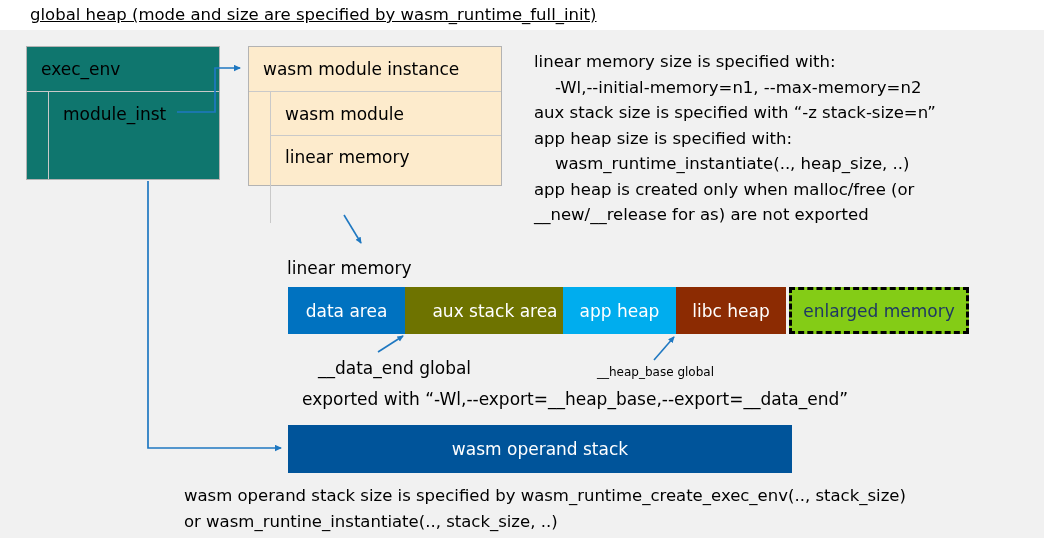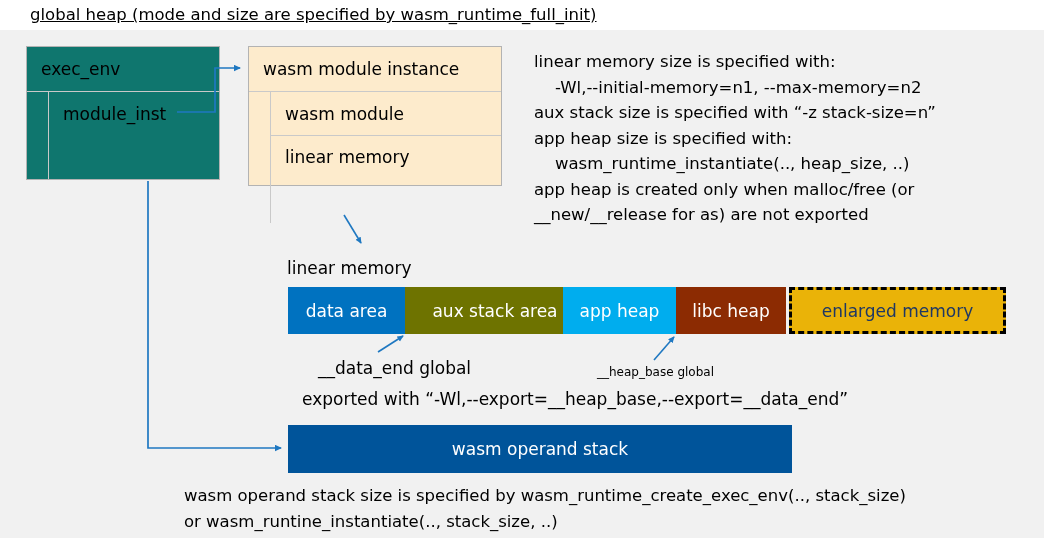--- a/index.html
+++ b/index.html
@@ -102,21 +102,21 @@
     box-sizing:border-box;
     display:flex;align-items:center;justify-content:center;
     color:#ffffff;font-size:17px;
     white-space:nowrap;
   }
   .seg.data-area{width:117px;background:#0072c0;}
   .seg.aux-stack{width:158px;background:#6e7300;padding-left:22px;}
   .seg.app-heap{width:113px;background:#00adee;}
   .seg.libc-heap{width:110px;background:#8c2b02;}
   .seg.enlarged{
-    width:217px;background:#eab308;color:#1f3864;
+    width:180px;background:#84cc16;color:#1f3864;
     border:3px dashed #000000;margin-left:3px;
   }
 
   
   #operand-stack{
     position:absolute;left:288px;top:425px;width:504px;height:48px;
     background:#00549a;
     display:flex;align-items:center;justify-content:center;
     color:#ffffff;font-size:17px;
   }

